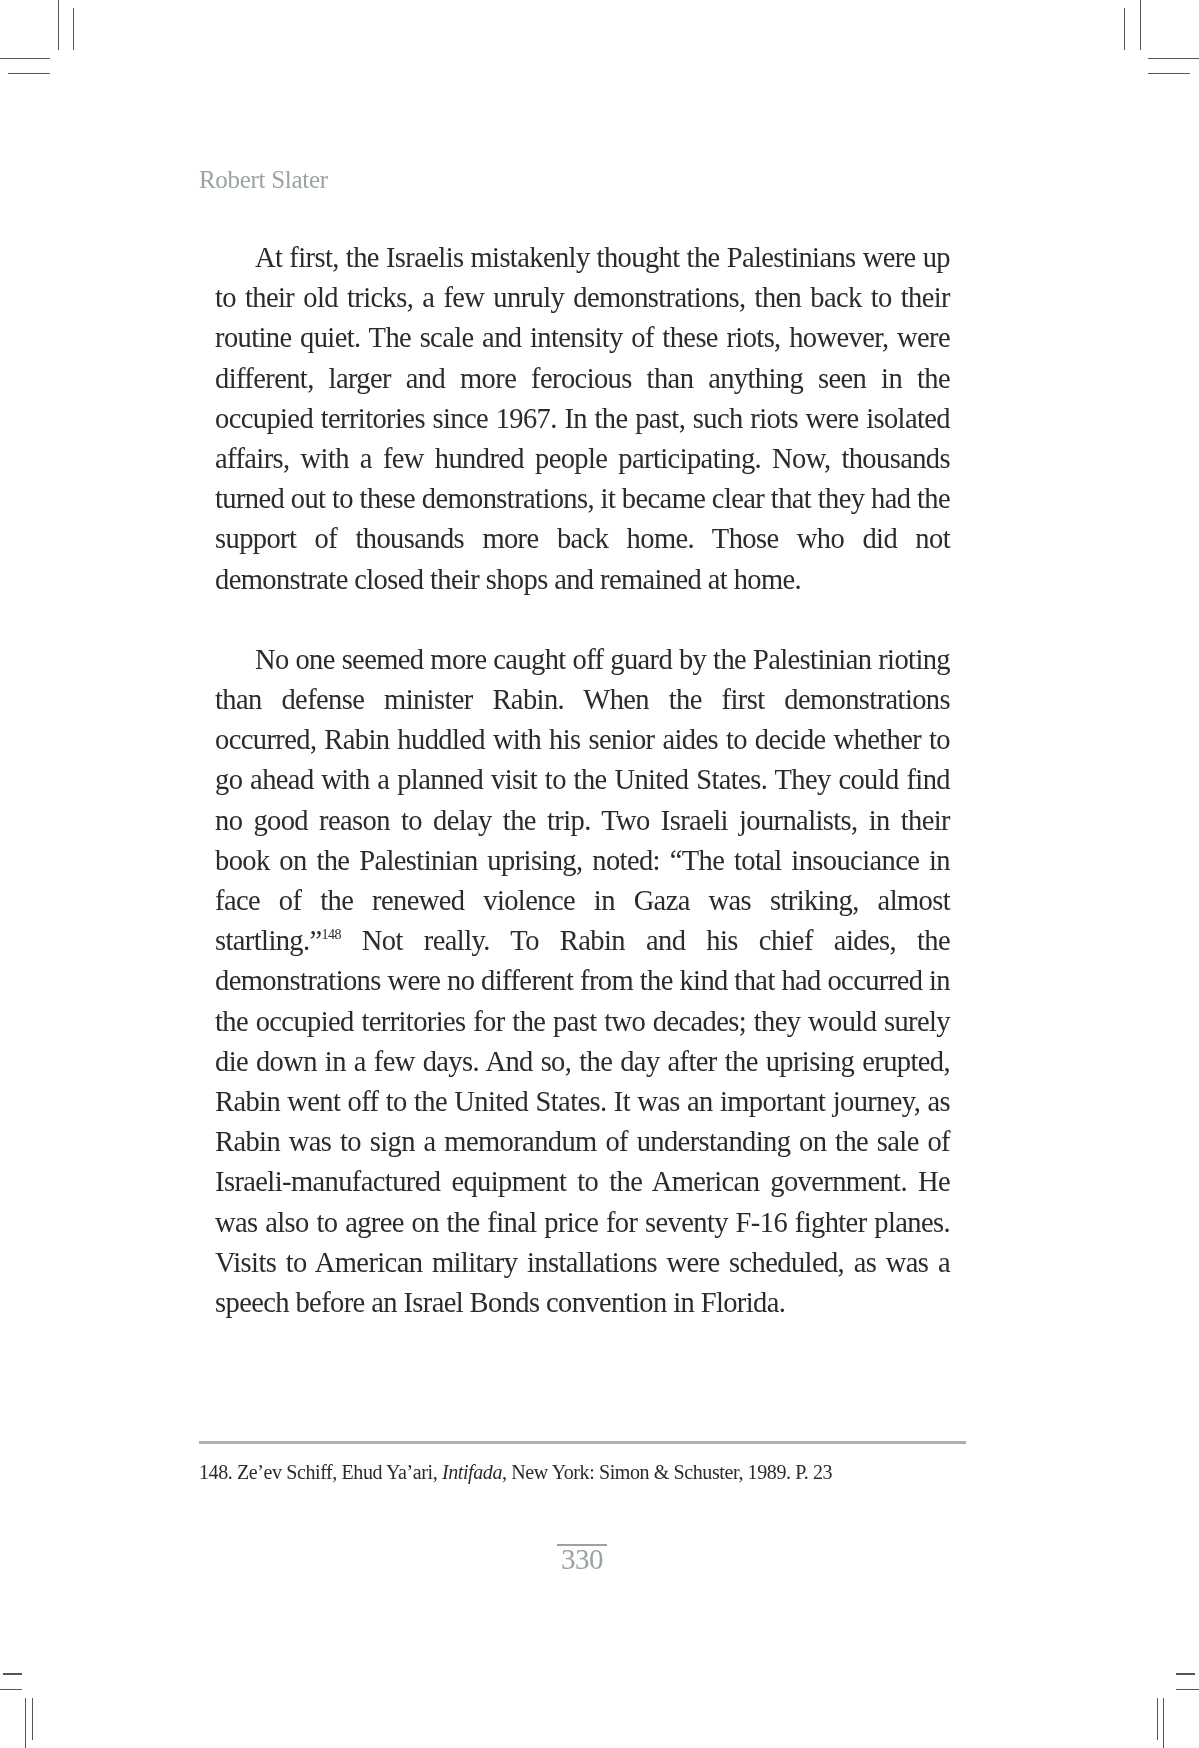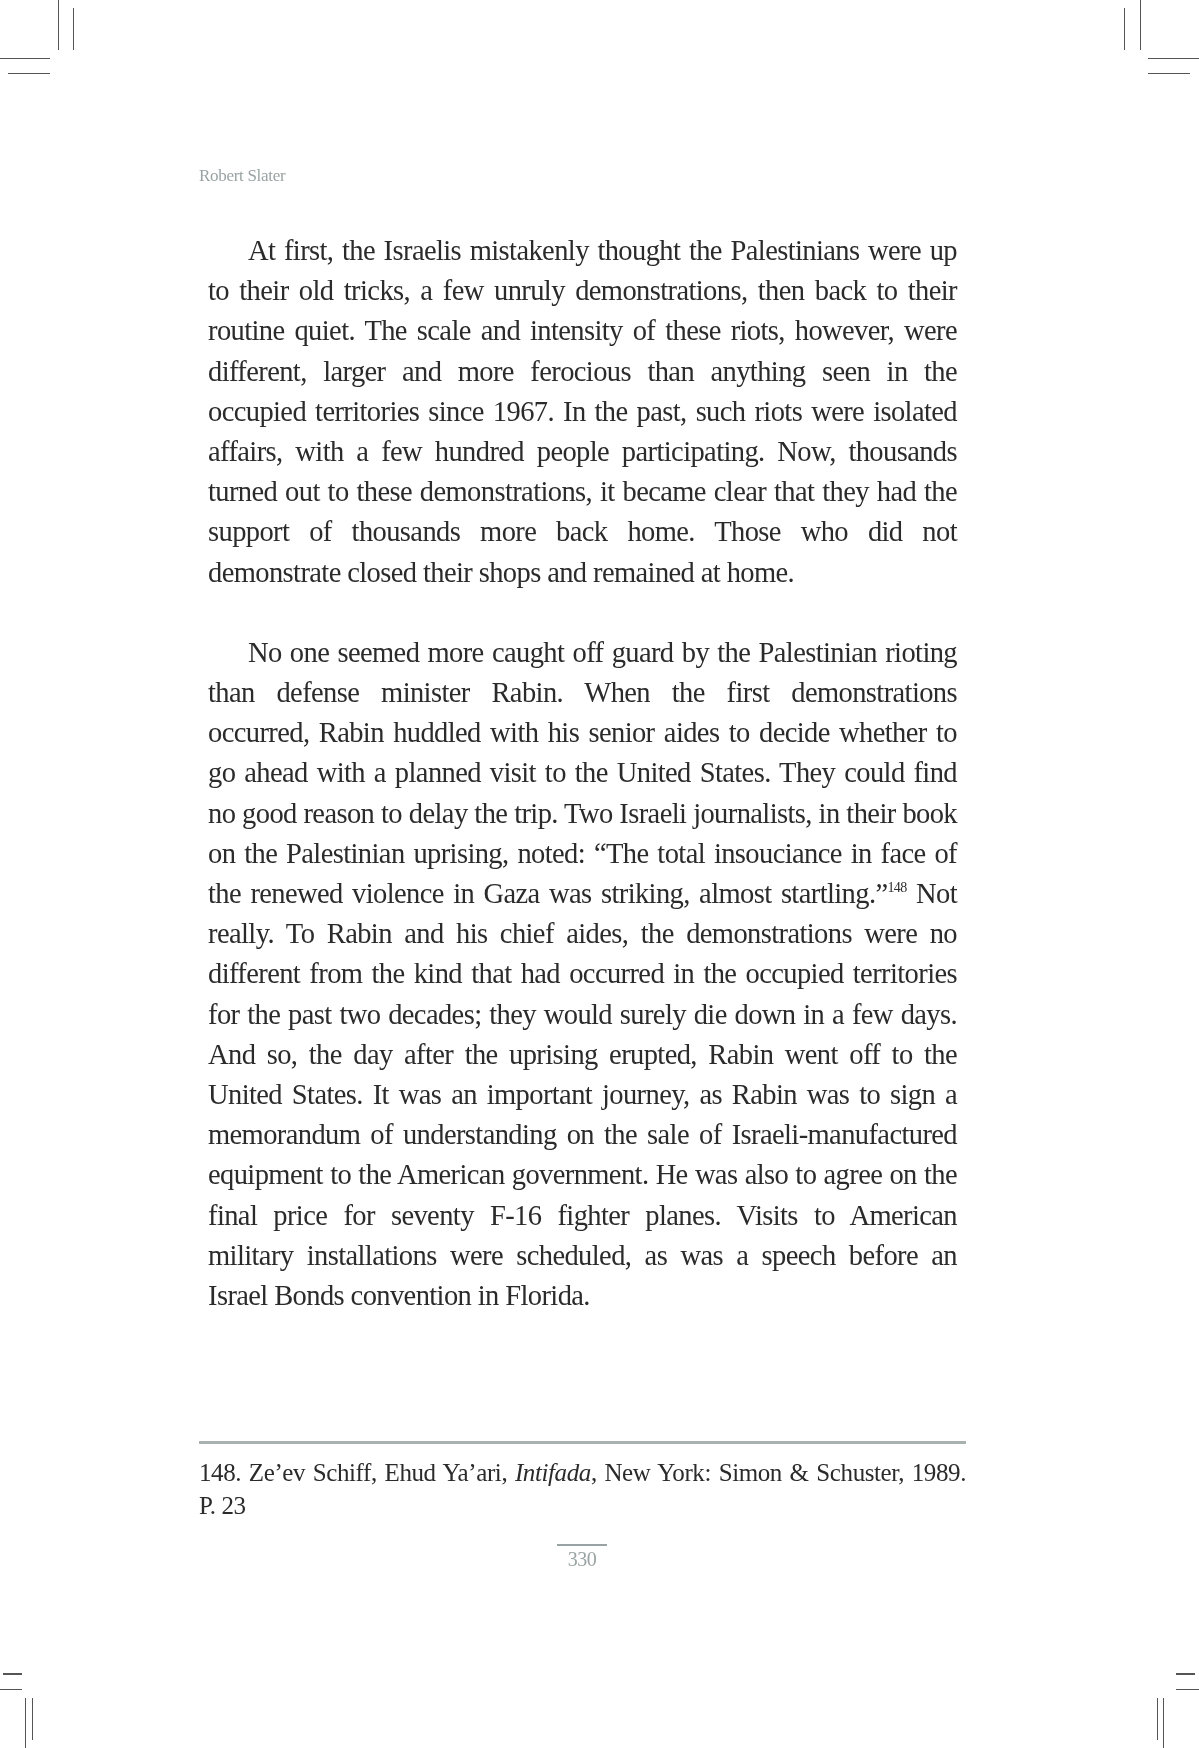--- a/index.html
+++ b/index.html
@@ -2,43 +2,43 @@
 <html><head>
 <meta charset="utf-8">
 <style>
   html, body { margin: 0; padding: 0; }
   body {
     width: 1199px; height: 1748px; background: #ffffff; position: relative; overflow: hidden;
   }
   .crop { position: absolute; background: #555; }
   .header {
     position: absolute; left: 199px; top: 166px;
-    font-family: "Liberation Serif", serif; font-size: 17px; color: #9aa3a3;
+    font-family: "Liberation Serif", serif; font-size: 25px; color: #9aa3a3;
     letter-spacing: -0.3px;
   }
   .body-text {
     position: absolute; left: 199px; top: 222px; width: 767px;
     font-family: "Liberation Serif", serif; font-size: 28.5px; line-height: 40.2px;
     color: #2b2b2b; text-align: justify; letter-spacing: -0.6px;
   }
-  .para { margin: 9px; text-indent: 40px; }
+  .para { margin: 16px; text-indent: 40px; }
   .para + .para { margin-top: 40px; }
   .fn-ref { font-size: 14px; vertical-align: 11px; line-height: 0; }
   .sep {
     position: absolute; left: 199px; top: 1441px; width: 767px; height: 3px; background: #a9b1b1;
   }
   .footnote {
     position: absolute; left: 199px; top: 1456px; width: 767px;
-    font-family: "Liberation Serif", serif; font-size: 25px; line-height: 33px;
+    font-family: "Liberation Serif", serif; font-size: 20px; line-height: 33px;
     color: #2b2b2b; text-align: justify; letter-spacing: -0.4px;
   }
   .footnote em { font-style: italic; }
   .page-num {
     position: absolute; left: 557px; top: 1544px; width: 50px; text-align: center;
-    font-family: "Liberation Serif", serif; font-size: 20px; color: #9aa3a3;
+    font-family: "Liberation Serif", serif; font-size: 29px; color: #9aa3a3;
     border-top: 2px solid #9aa3a3; line-height: 26px; letter-spacing: -0.5px;
   }
 </style>
 </head>
 <body>
 
 <div class="crop" style="left:58px;top:0;width:1px;height:50px;"></div>
 <div class="crop" style="left:73px;top:8px;width:1px;height:42px;"></div>
 <div class="crop" style="left:0;top:58px;width:50px;height:1px;"></div>
 <div class="crop" style="left:8px;top:73px;width:42px;height:1px;"></div>

